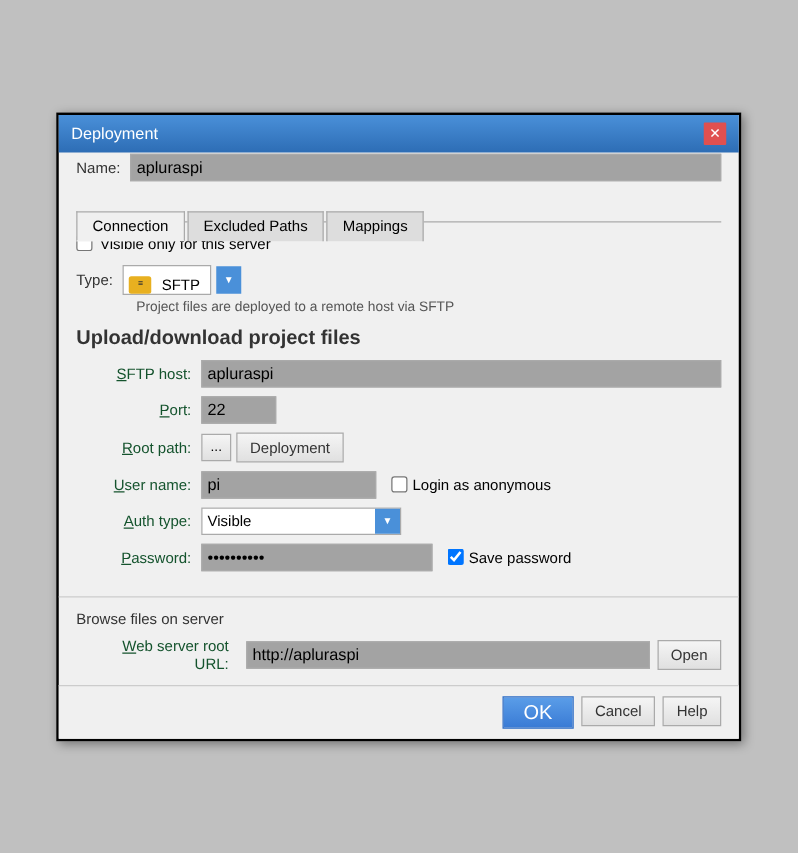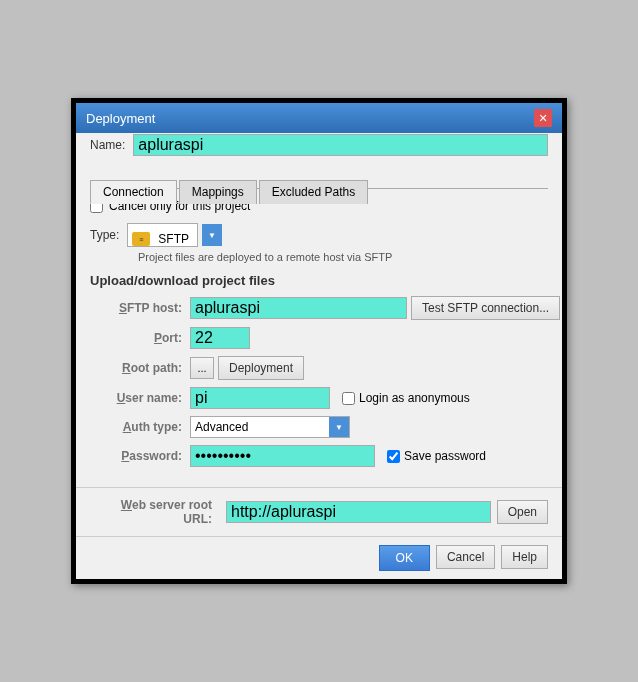--- a/index.html
+++ b/index.html
@@ -7,23 +7,23 @@
       font-family: 'Segoe UI', Tahoma, Arial, sans-serif;
       font-size: 12px;
       background: #c0c0c0;
       display: flex;
       align-items: center;
       justify-content: center;
       width: 638px;
       height: 682px;
     }
     .dialog {
-      width: 496px;
+      width: 548px;
       background: #f0f0f0;
-      border: 5px solid #000000;
+      border: 2px solid #000000;
       box-shadow: 2px 2px 8px rgba(0,0,0,0.4);
     }
     .title-bar {
       background: linear-gradient(to bottom, #4a90d9, #2d6db5);
       color: white;
       padding: 6px 10px;
       display: flex;
       align-items: center;
       justify-content: space-between;
       font-size: 13px;
@@ -51,23 +51,23 @@
       margin-bottom: 8px;
     }
     .field-label {
       font-size: 12px;
       color: #333;
       margin-right: 8px;
       white-space: nowrap;
     }
     input[type="text"], input[type="password"] {
       border: 1px solid #aaa;
-      background: #5eead4;
+      background: #a3a3a3;
       padding: 2px 4px;
-      font-size: 16px;
+      font-size: 13px;
       height: 22px;
       outline: none;
     }
     .name-input {
       flex: 1;
       width: 100%;
     }
     .tabs {
       display: flex;
       border-bottom: 1px solid #aaa;
@@ -142,38 +142,37 @@
       margin-left: 4px;
       cursor: pointer;
     }
     .hint-text {
       font-size: 11px;
       color: #555;
       margin-bottom: 10px;
       margin-left: 48px;
     }
     .section-title {
-      font-size: 13px;
+      font-size: 16px;
       font-weight: bold;
       color: #333;
       margin-bottom: 8px;
     }
     .form-grid {
       display: grid;
       grid-template-columns: 80px 1fr;
       row-gap: 7px;
       align-items: center;
       padding-left: 20px;
     }
     .form-label {
       font-size: 12px;
-      color: #737373;
+      color: #14532d;
       text-align: right;
       padding-right: 8px;
-      font-weight: bold;
     }
     .form-label u { text-decoration: underline; }
     .form-input-row {
       display: flex;
       align-items: center;
       gap: 4px;
     }
     .btn {
       border: 1px solid #aaa;
       background: linear-gradient(to bottom, #f5f5f5, #e0e0e0);
@@ -182,21 +181,21 @@
       cursor: pointer;
       height: 24px;
       white-space: nowrap;
       color: #333;
     }
     .btn-blue {
       background: linear-gradient(to bottom, #5a9de8, #3a7bd5);
       color: white;
       border: 1px solid #2a6bc5;
       padding: 4px 16px;
-      font-size: 12px;
+      font-size: 16px;
       cursor: pointer;
       height: 26px;
     }
     .port-input {
       width: 60px;
       border: 2px solid #4a90d9;
     }
     .root-input {
       flex: 1;
     }
@@ -294,27 +293,27 @@
 
   <div class="dialog-body">
 
     <div class="field-row">
       <span class="field-label">Name:</span>
       <input type="text" class="name-input" value="apluraspi" style="">
     </div>
 
     <div class="tabs">
       <div class="tab active">Connection</div>
+      <div class="tab">Excluded Paths</div>
       <div class="tab">Mappings</div>
-      <div class="tab">Excluded Paths</div>
     </div>
 
     <div class="checkbox-row">
       <input type="checkbox" style="">
-      <span>Cancel only for this project</span>
+      <span>Visible only for this server</span>
     </div>
 
     <div class="type-row">
       <span class="field-label">Type:</span>
       <div style="display:flex;align-items:center;">
         <div class="type-select">
           <span class="sftp-icon">≡</span>
           <span class="type-select-text">SFTP</span>
         </div>
         <div class="dropdown-arrow">▼</div>
@@ -323,21 +322,20 @@
 
     <div class="hint-text">Project files are deployed to a remote host via SFTP</div>
 
     <div class="section-title">Upload/download project files</div>
 
     <div class="form-grid">
 
       <div class="form-label"><u>S</u>FTP host:</div>
       <div class="form-input-row">
         <input type="text" style="flex: 1 1 0%;" value="apluraspi">
-        <button class="btn">Test SFTP connection...</button>
       </div>
 
       <div class="form-label"><u>P</u>ort:</div>
       <div class="form-input-row">
         <input type="text" class="port-input" value="22" style="">
       </div>
 
       <div class="form-label"><u>R</u>oot path:</div>
       <div class="form-input-row">
         <button class="ellipsis-btn">...</button>
@@ -349,21 +347,21 @@
         <input type="text" style="width: 140px;" value="pi">
         <div class="checkbox-inline">
           <input type="checkbox" style="">
           <span>Login as anonymous</span>
         </div>
       </div>
 
       <div class="form-label"><u>A</u>uth type:</div>
       <div class="form-input-row">
         <div class="auth-select">
-          <span class="auth-select-text">Advanced</span>
+          <span class="auth-select-text">Visible</span>
           <div class="auth-dropdown-arrow">▼</div>
         </div>
       </div>
 
       <div class="form-label"><u>P</u>assword:</div>
       <div class="form-input-row">
         <input type="password" style="width: 185px;" value="1234567890">
         <div class="save-pw-check">
           <input type="checkbox" checked="" style="">
           <span>Save password</span>
@@ -371,20 +369,21 @@
       </div>
 
     </div>
 
 
   </div>
 
   <hr class="divider">
 
   <div class="bottom-section">
+    <div class="browse-section-title">Browse files on server</div>
     <div class="browse-grid">
       <div class="form-label" style="text-align:right;padding-right:8px;"><u>W</u>eb server root URL:</div>
       <input type="text" value="http://apluraspi" style="width: 100%;">
       <button class="btn">Open</button>
     </div>
   </div>
 
   <div class="footer-buttons">
     <button class="btn-blue">OK</button>
     <button class="btn">Cancel</button>

